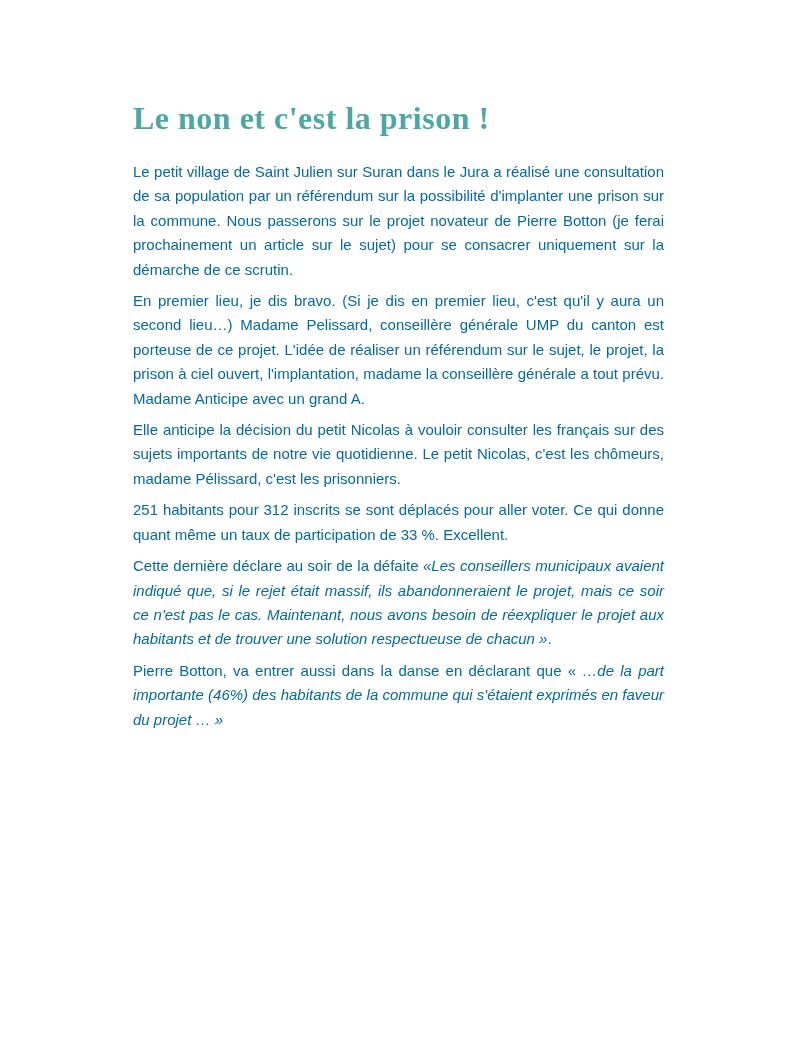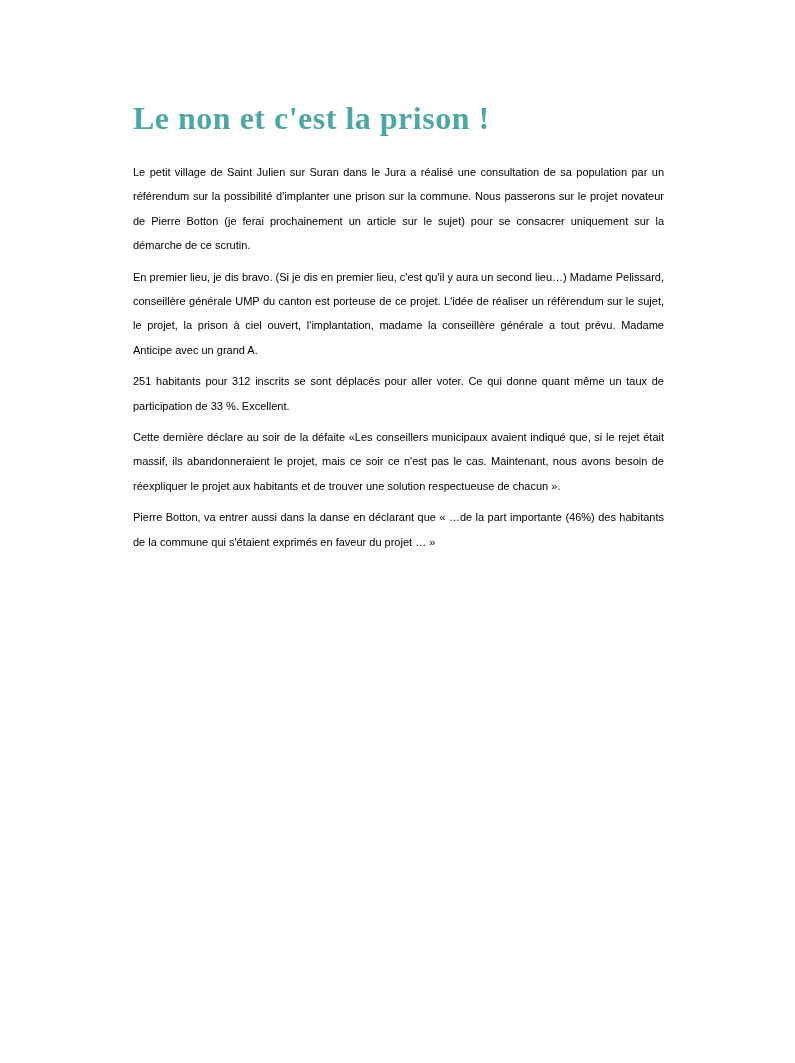--- a/index.html
+++ b/index.html
@@ -25,45 +25,47 @@
     font-family: "Liberation Serif", serif;
     font-weight: bold;
     font-size: 32px;
     line-height: 40px;
     color: #4da7a4;
     margin: 0 0 22px 0;
     letter-spacing: 0.5px;
   }
   .body p {
     margin: 0 0 7px 0;
-    font-size: 11px;
+    font-size: 15px;
     line-height: 24.4px;
-    color: #000000;
+    color: #0369a1;
     text-align: justify;
   }
   .body p span.it {
+    font-style: italic;
   }
   .pagenum {
     position: absolute;
     left: 0;
     top: 1012px;
     width: 100%;
     font-family: Liberation Sans, sans-serif;
     font-size: 15px;
     color: #6e6e6e;
   }
 </style>
 </head>
 <body>
 
 <div class="page">
   <div class="content">
     <h1 class="title">Le non et c'est la prison !</h1>
     <div class="body">
         <p><span>Le petit village de Saint Julien sur Suran dans le Jura a réalisé une consultation de sa population par un référendum sur la possibilité d'implanter une prison sur la commune. Nous passerons sur le projet novateur de Pierre Botton (je ferai prochainement un article sur le sujet) pour se consacrer uniquement sur la démarche de ce scrutin.</span></p>
         <p><span>En premier lieu, je dis bravo. (Si je dis en premier lieu, c'est qu'il y aura un second lieu…) Madame Pelissard, conseillère générale UMP du canton est porteuse de ce projet. L'idée de réaliser un référendum sur le sujet, le projet, la prison à ciel ouvert, l'implantation, madame la conseillère générale a tout prévu. Madame Anticipe avec un grand A.</span></p>
+        <p><span>Elle anticipe la décision du petit Nicolas à vouloir consulter les français sur des sujets importants de notre vie quotidienne. Le petit Nicolas, c'est les chômeurs, madame Pélissard, c'est les prisonniers.</span></p>
         <p><span>251 habitants pour 312 inscrits se sont déplacés pour aller voter. Ce qui donne quant même un taux de participation de 33 %. Excellent.</span></p>
         <p><span>Cette dernière déclare au soir de la défaite </span><span class="it">«Les conseillers municipaux avaient indiqué que, si le rejet était massif, ils abandonneraient le projet, mais ce soir ce n'est pas le cas. Maintenant, nous avons besoin de réexpliquer le projet aux habitants et de trouver une solution respectueuse de chacun »</span><span>.</span></p>
         <p><span>Pierre Botton, va entrer aussi dans la danse en déclarant que « </span><span class="it">…de la part importante (46%) des habitants de la commune qui s'étaient exprimés en faveur du projet … »</span></p>
       </div>
   </div>
   <div class="pagenum">82</div>
 </div>
 
 </body></html>

